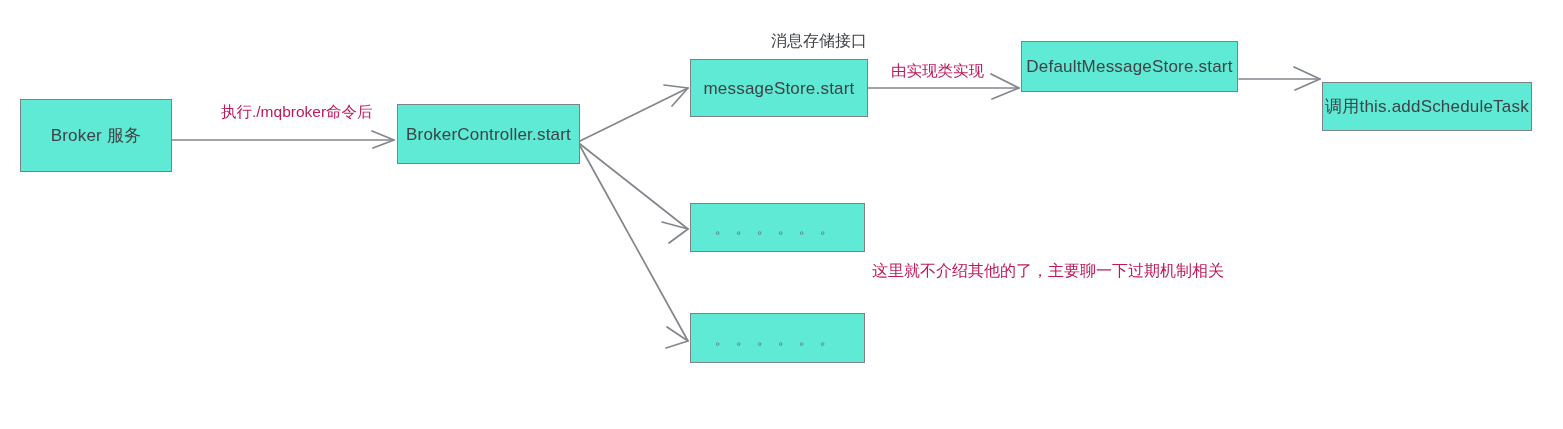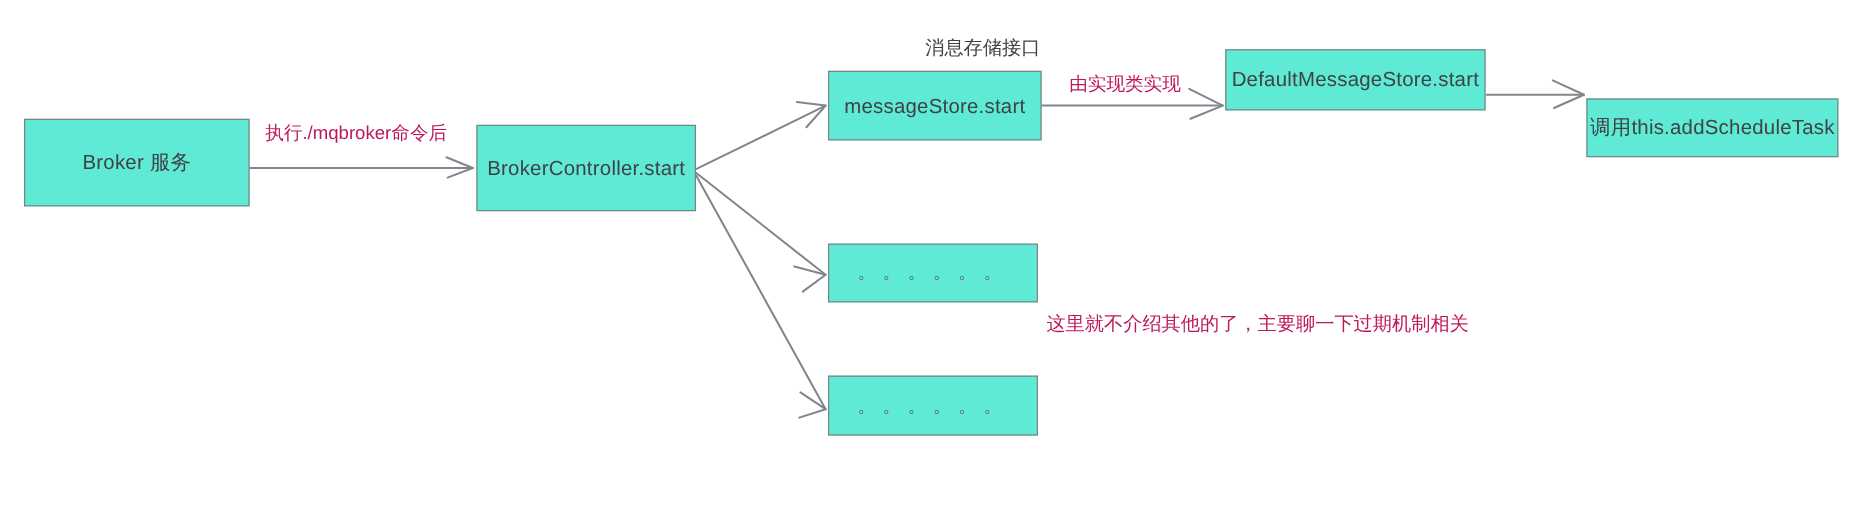--- a/index.html
+++ b/index.html
@@ -117,25 +117,25 @@
       <path class="edge-line" d="M868,88 L1019,88"></path>
       <path class="edge-head" d="M991,74 L1019,88 L992,99"></path>
     </g>
 
     <g>
       <path class="edge-line" d="M1239,79 L1320,79"></path>
       <path class="edge-head" d="M1294,67 L1320,79 L1295,90"></path>
     </g>
   </svg>
 
-  <div class="node" style="left:20px; top:99px; width:188px; height:73px;">
+  <div class="node" style="left:20px; top:99px; width:152px; height:73px;">
     <span class="node-label">Broker 服务</span>
   </div>
 
-  <div class="node" style="left:397px; top:104px; width:183px; height:72px;">
+  <div class="node" style="left:397px; top:104px; width:183px; height:60px;">
     <span class="node-label">BrokerController.start</span>
   </div>
 
   <div class="node" style="left:690px; top:59px; width:178px; height:58px;">
     <span class="node-label">messageStore.start</span>
   </div>
 
   <div class="node" style="left:1021px; top:41px; width:217px; height:51px;">
     <span class="node-label">DefaultMessageStore.start</span>
   </div>

